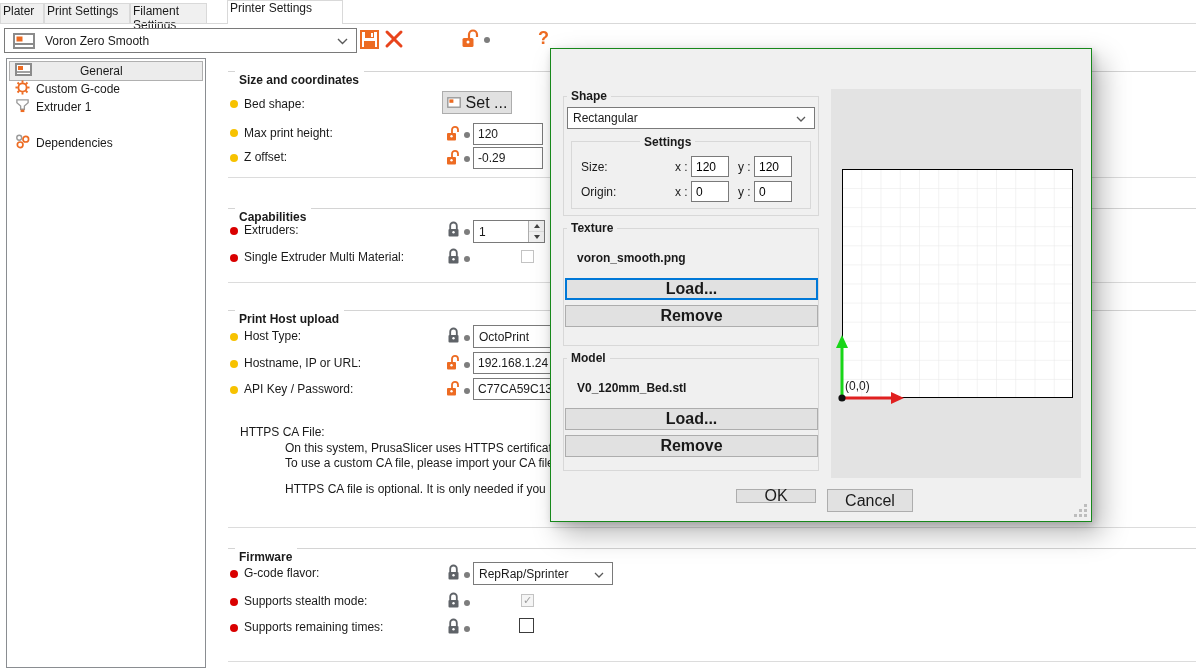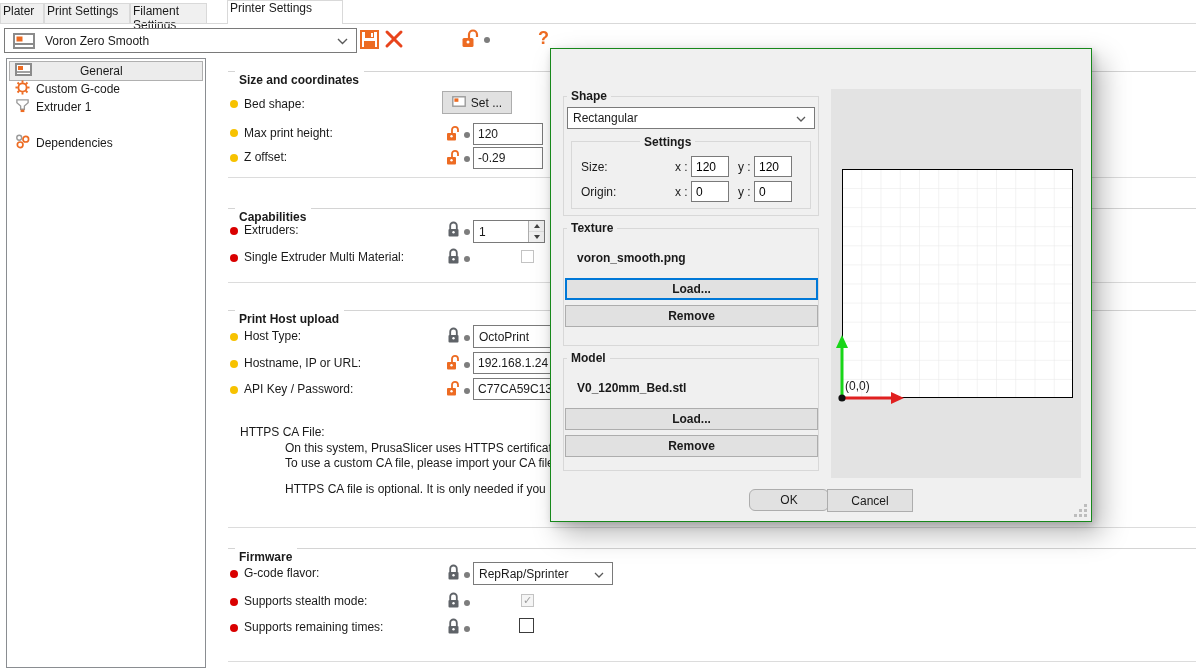--- a/index.html
+++ b/index.html
@@ -69,21 +69,21 @@
 
   
   .dialog { position:absolute; left:550px; top:48px; width:542px; height:474px;
             background:#f0f0f0; border:1px solid #17881b; z-index:10;
             box-shadow: 10px 12px 26px rgba(0,0,0,.28), 2px 3px 8px rgba(0,0,0,.18); }
   .dlg-title { position:absolute; left:0; top:0; width:100%; height:28px; background:#17881b;
                color:#fff; display:flex; align-items:center; padding-left:10px; }
   .groupbox { position:absolute; border:1px solid #d8d8d8; }
   .legend { position:absolute; font-weight:bold; background:#f0f0f0; padding:0 4px; z-index:2; white-space:nowrap; }
   .btn { background:#e1e1e1; border:1px solid #adadad; display:flex; align-items:center;
-         justify-content:center; font-family:"Liberation Sans",sans-serif; font-size:12px; cursor:default; }
+         justify-content:center; font-family:"Liberation Sans",sans-serif; font-size:16px; cursor:default; }
   .btn.bold { font-weight:bold; }
   .btn.focus { border:2px solid #0078d7; }
   .mini-input { border:1px solid #7a7a7a; background:#fff; height:21px; width:38px;
                 font-family:"Liberation Sans",sans-serif; font-size:12px; padding:0 4px; }
   .preview { position:absolute; background:#e3e3e3; }
 </style>
 </head>
 <body>
 
 <div class="tabline"></div>
@@ -392,21 +392,21 @@
     <svg class="abs" style="left:0;top:0;" width="250" height="389">
       <line x1="11" y1="309" x2="11" y2="257" stroke="#18d618" stroke-width="3"></line>
       <polygon points="5,259 17,259 11,246" fill="#18d618"></polygon>
       <line x1="11" y1="309" x2="62" y2="309" stroke="#e02020" stroke-width="3"></line>
       <polygon points="60,303 60,315 73,309" fill="#e02020"></polygon>
       <circle cx="11" cy="309" r="3.6" fill="#111"></circle>
     </svg>
     <span class="abs" style="left:14px;top:290px;color:#1a1a1a;">(0,0)</span>
   </div>
 
-  <div class="btn abs" style="left:198px;top:440px;width:80px;height:22px;border-radius:6px;">
+  <div class="btn abs" style="left:185px;top:440px;width:80px;height:14px;">
       <span>OK</span>
     </div>
   <div class="btn abs" style="left:276px;top:440px;width:86px;height:23px;">
       <span>Cancel</span>
     </div>
 
   <svg class="abs" style="right:3px;bottom:3px;" width="14" height="14">
     <g fill="#bdbdbd">
         <rect x="10" y="0" width="3" height="3"></rect>
         <rect x="5" y="5" width="3" height="3"></rect>

